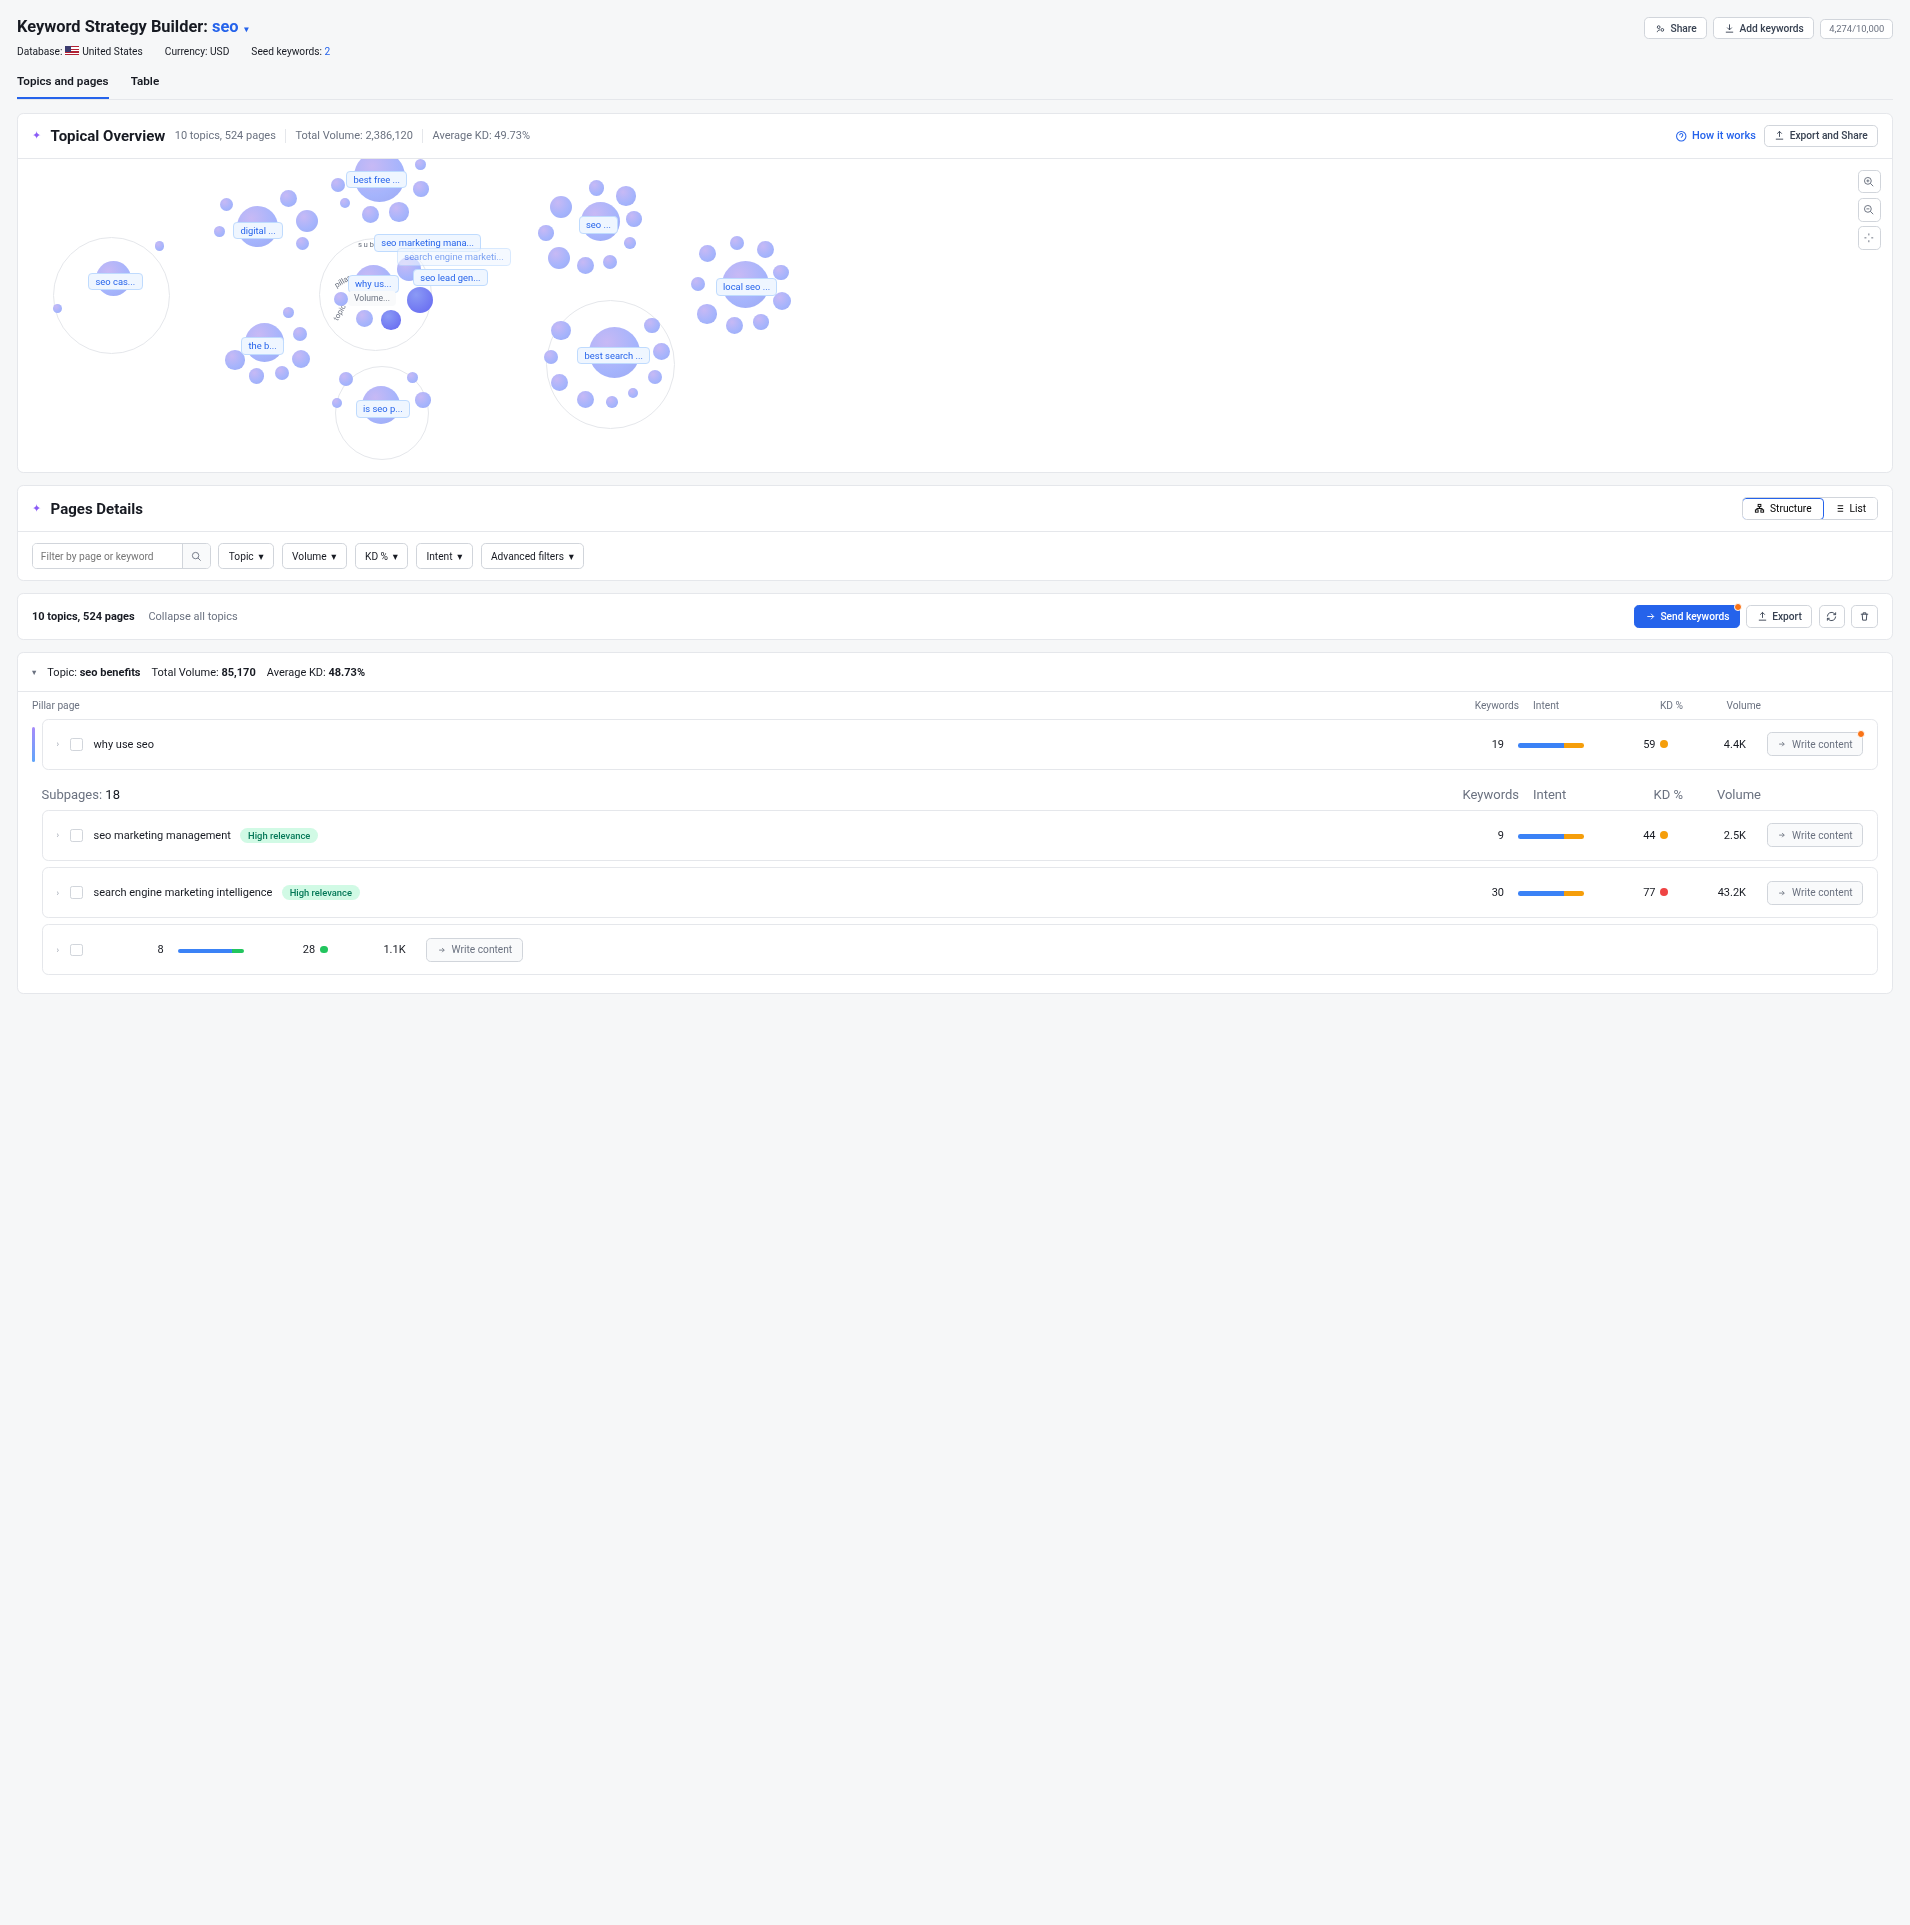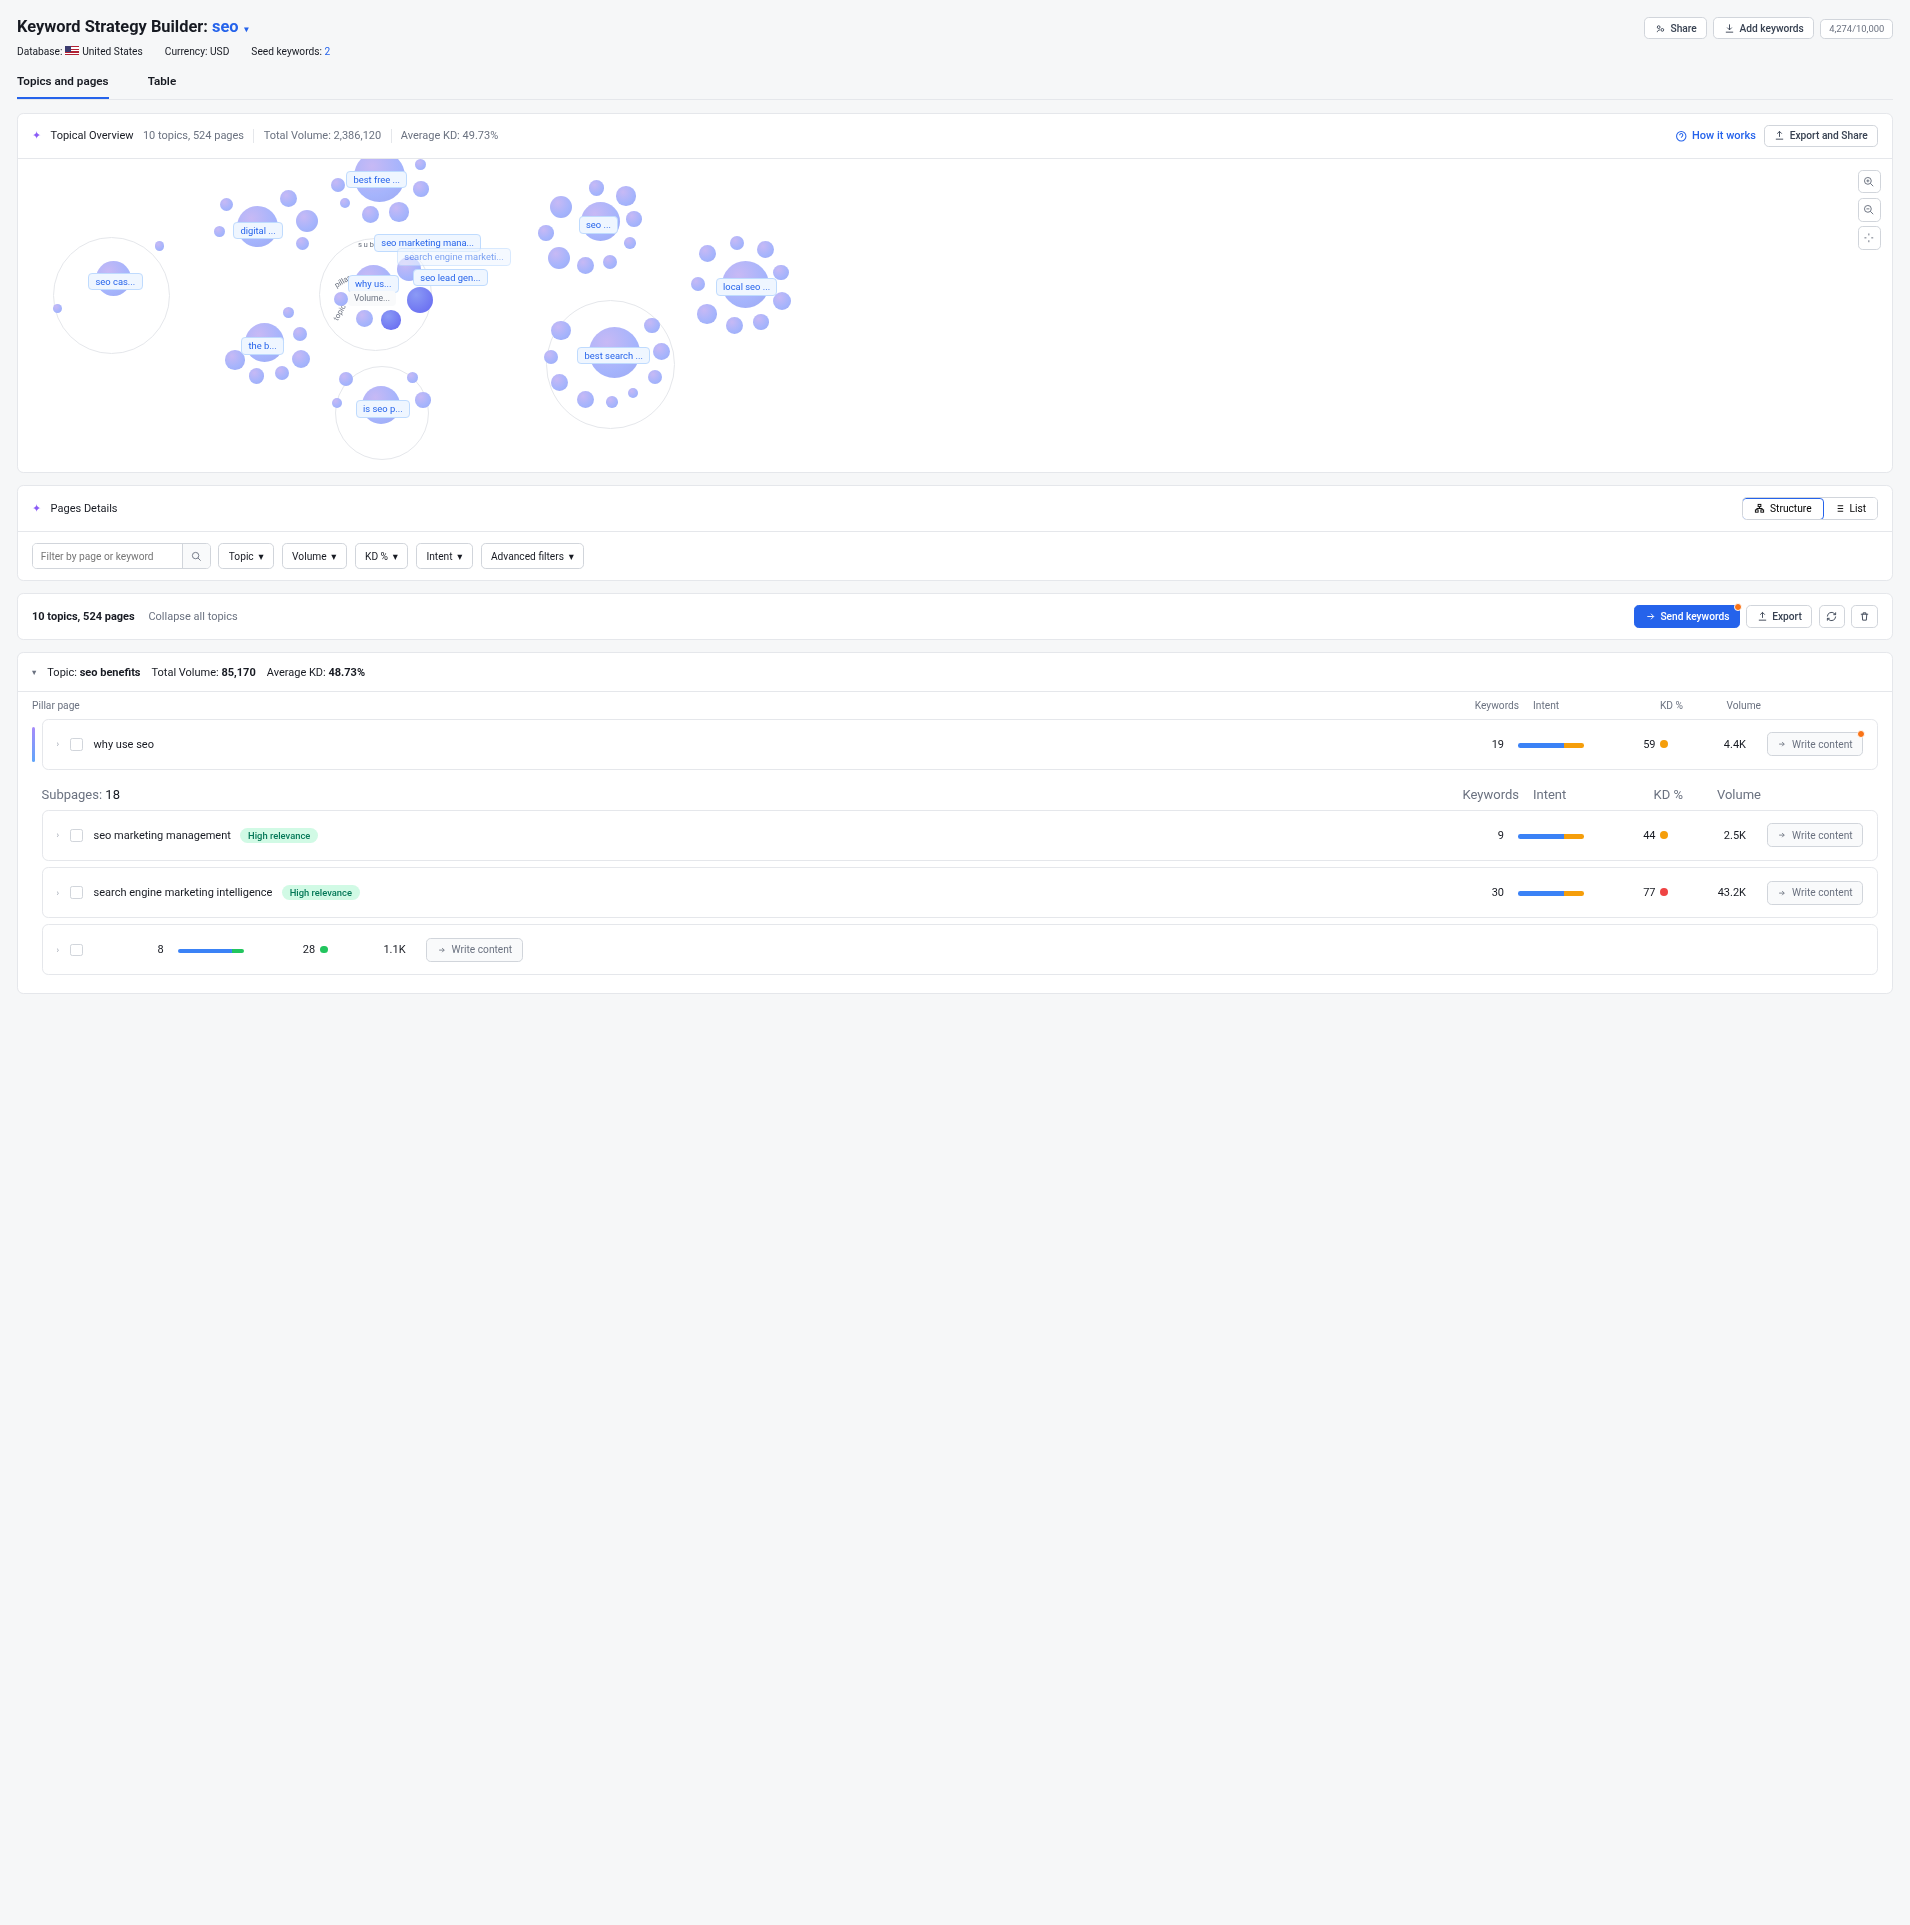--- a/index.html
+++ b/index.html
@@ -6,28 +6,28 @@
 body{background:#f6f7f8;color:#171a22;padding:17px;font-size:11px}
 .hdr{display:flex;justify-content:space-between;align-items:flex-start;margin-bottom:6.3px}
 .hdr h1{font-size:16.4px;font-weight:700}
 .hdr h1 .sel{color:#2563eb;font-weight:700}
 .hdr h1 .chev{color:#2563eb;font-size:8.6px;margin-left:1.6px}
 .hdr-right{display:flex;gap:6.3px;align-items:flex-end}
 .btn{display:inline-flex;align-items:center;gap:4.7px;padding:4.7px 9.4px;border:0.8px solid #d1d5db;border-radius:4.7px;background:#fff;font-size:10.2px;color:#374151;cursor:pointer;font-weight:500}
 .counter{padding:3.9px 7.8px;border:0.8px solid #d1d5db;border-radius:4.7px;background:#fff;font-size:9.4px;color:#6b7280}
 .meta{display:flex;gap:22px;font-size:10.2px;color:#171a22;margin-bottom:17px}
 .meta .lnk{color:#2563eb}
-.tabs{display:flex;gap:39px;border-bottom:0.8px solid #e5e7eb;margin-bottom:12.5px}
+.tabs{display:flex;gap:22px;border-bottom:0.8px solid #e5e7eb;margin-bottom:12.5px}
 .tab{padding:0 0 9.4px 0;font-size:11.7px;font-weight:600;color:#171a22;cursor:pointer}
 .tab.active{border-bottom:2.3px solid #2563eb}
 .card{background:#fff;border:0.8px solid #e5e7eb;border-radius:6.3px;margin-bottom:12.5px}
 .card-hdr{display:flex;align-items:center;justify-content:space-between;padding:11px 14px;border-bottom:0.8px solid #e5e7eb}
 .card-hdr-l{display:flex;align-items:center;gap:9.4px;flex-wrap:wrap}
 .spark{color:#8b5cf6;font-size:11px}
-.card-title{font-size:11px;font-weight:400}
+.card-title{font-size:15px;font-weight:700}
 .stat-g{color:#6b7280;font-size:11px}
 .stat-div{width:0.8px;height:14px;background:#e5e7eb}
 .card-hdr-r{display:flex;gap:7.8px;align-items:center}
 .link{color:#2563eb;font-size:11px;font-weight:500;display:inline-flex;align-items:center;gap:4.7px;cursor:pointer}
 .viz{position:relative;height:313px;padding:7.8px;overflow:hidden}
 .viz-ctrl{position:absolute;right:11px;top:11px;display:flex;flex-direction:column;gap:4.7px}
 .vbtn{width:23.5px;height:23.5px;border:0.8px solid #d1d5db;border-radius:4.7px;background:#fff;display:flex;align-items:center;justify-content:center;cursor:pointer;color:#6b7280}
 .cluster{position:absolute}
 .bub{border-radius:50%;background:radial-gradient(circle at 35% 30%,#c7b9f5 0%,#a5b4fc 60%,#9ca8f2 100%);position:absolute}
 .lbl{position:absolute;background:#eff6ff;border:0.8px solid #bfdbfe;border-radius:3.9px;padding:2.3px 6.3px;font-size:9.4px;color:#2563eb;white-space:nowrap;z-index:5}

